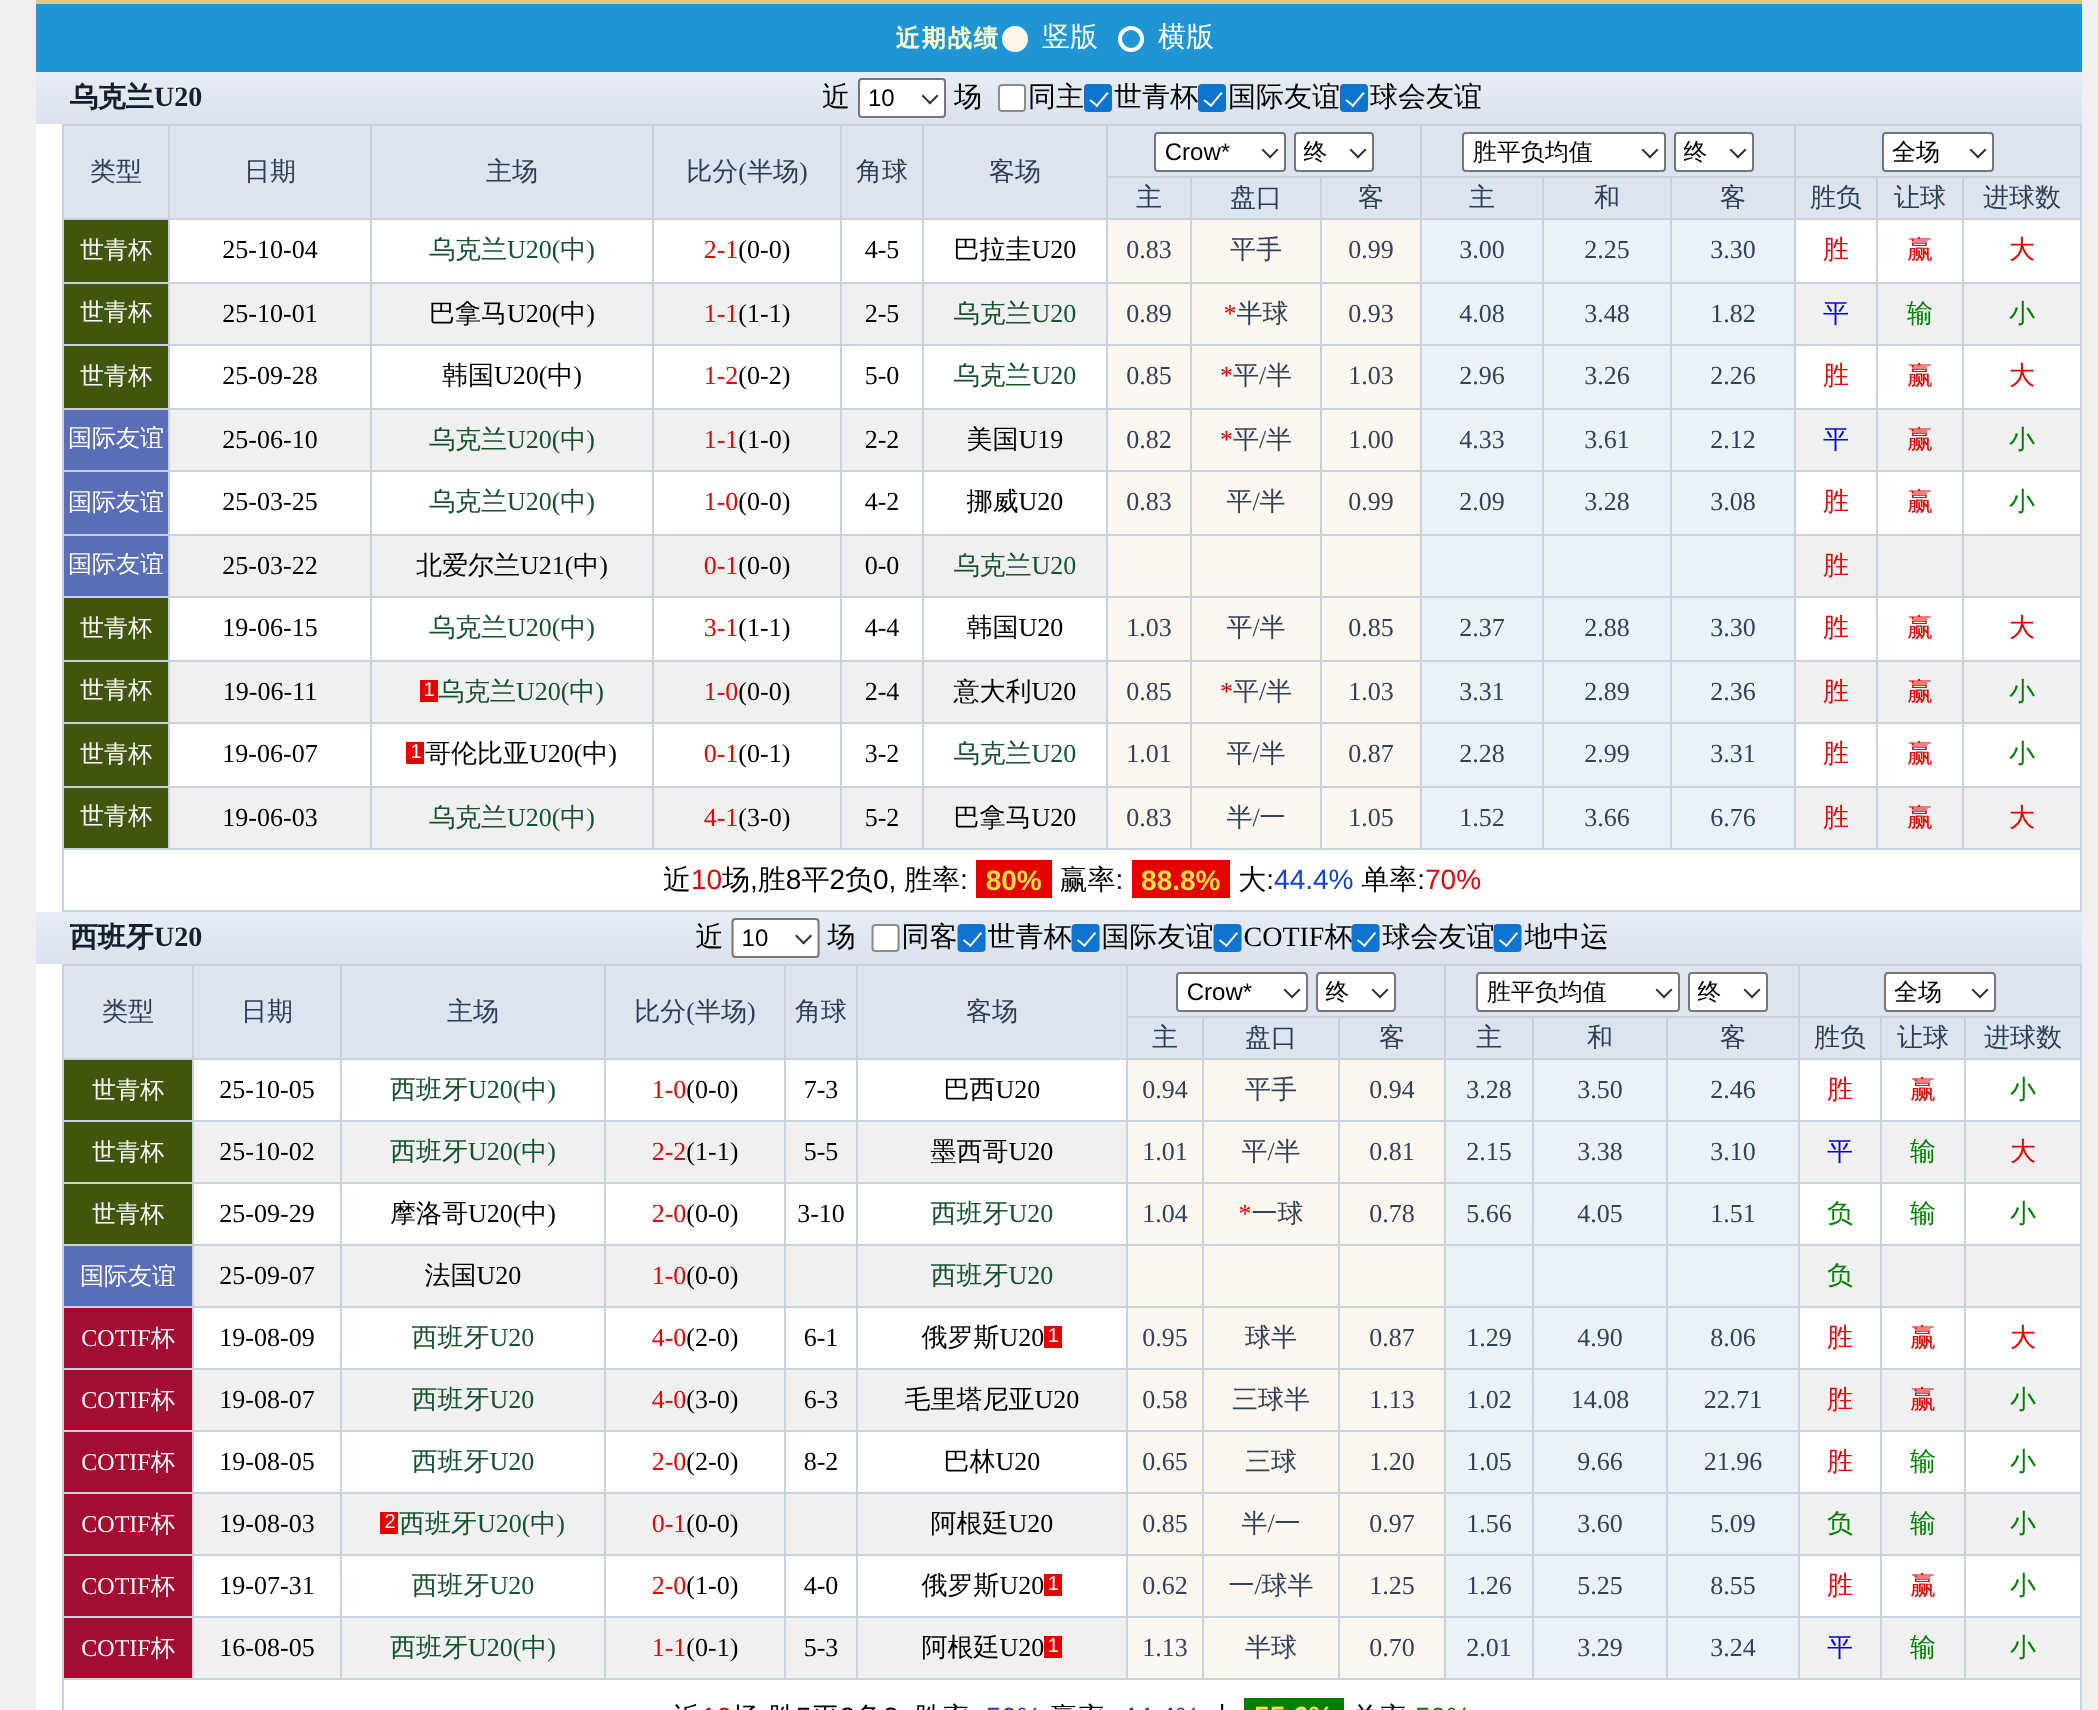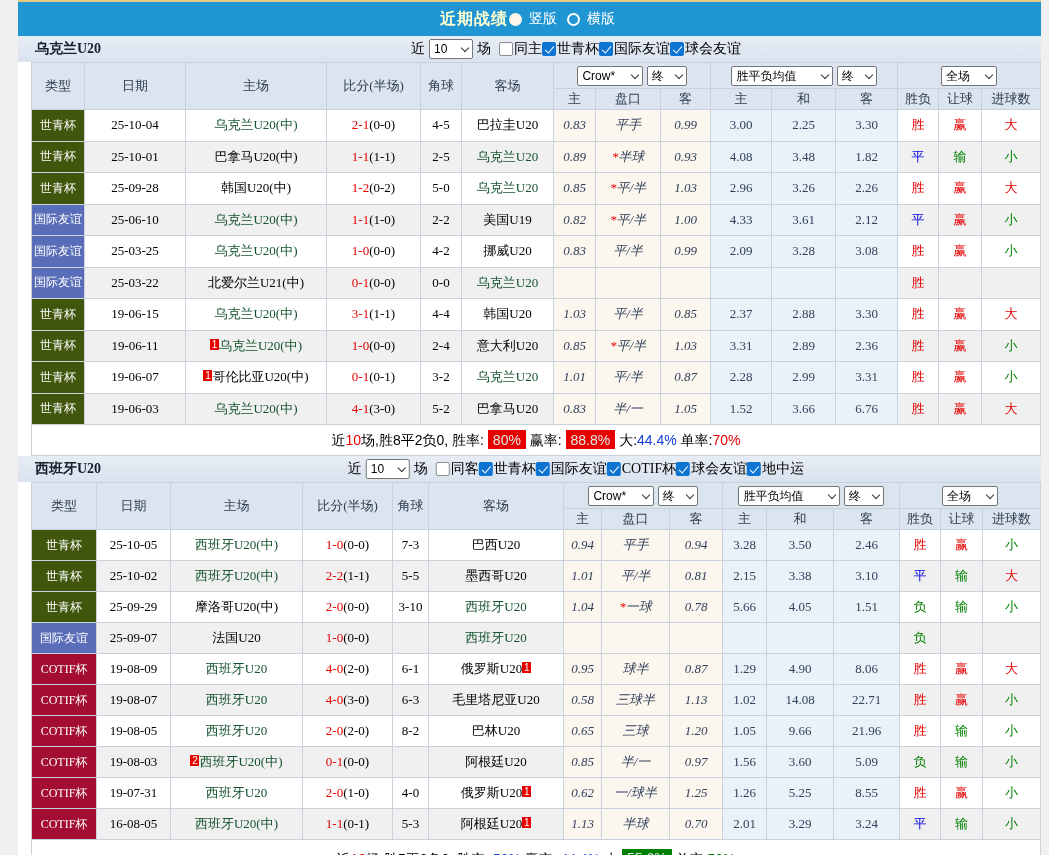--- a/index.html
+++ b/index.html
@@ -4,21 +4,21 @@
 <style>
   * { margin:0; padding:0; box-sizing:border-box; }
   html,body { width:1049px; height:855px; overflow:hidden; }
   body { background:#f0f0f0; font-family:"Liberation Sans","DejaVu Sans",sans-serif; }
   .content { position:absolute; left:18px; top:0; width:1023px; background:#fff; }
   .topline { height:2px; background:#e9c87f; }
   .bluebar { height:34px; background:#2095d3; display:flex; align-items:center; justify-content:center; }
   .bluebar .title { margin-right:1px; }
   .bluebar .rlabel { margin:0 4px 0 7px; }
   .radio-off { margin-left:6px; }
-  .bluebar .title { color:#ffffd2; font-weight:bold; font-size:16px; letter-spacing:1px; }
+  .bluebar .title { color:#ffffd2; font-weight:bold; font-size:12px; letter-spacing:1px; }
   .radio-on { width:13px; height:13px; border-radius:50%; background:#fcf6ea; display:inline-block; }
   .radio-off { width:13px; height:13px; border-radius:50%; border:2px solid #fff; display:inline-block; }
   .bluebar .rlabel { color:#fff; font-size:14px; }
   .sect-head { position:relative; height:26px; background:linear-gradient(#e7edf5,#d9e2ee); }
   .sect-head .team { position:absolute; left:17px; top:4px; font-size:14px; font-weight:bold; color:#14202e;
         font-family:"Liberation Serif","DejaVu Serif",serif; }
   .filters { position:absolute; left:558px; top:0; height:26px; transform:translateX(-50%);
         display:flex; align-items:center; white-space:nowrap; font-size:14px; color:#000;
         font-family:"Liberation Serif","DejaVu Serif",serif; }
   .filters .gap { display:inline-block; width:4px; }
@@ -43,33 +43,33 @@
   thead th { background:#dce5ef; color:#2e3d50; font-weight:normal; font-size:13px; }
   tr.h1 { height:26px; }
   tr.h2 { height:21px; }
   tbody tr { height:31.5px; }
   table.t2 tbody tr { height:31px; }
   table.t2 tr.summary td { padding-top:7px; }
   td { font-size:13px; color:#000; }
   tr.even td { background:#f0f0f0; }
   tr.odd td { background:#fff; }
   td.type { color:#fff; font-size:12px; padding:0; }
-  td.crow { background:#fbf7ef !important; color:#32405a;font-style:italic; }
+  td.crow { background:#fbf7ef !important; color:#32405a; }
   td.mean { background:#e9f2f9 !important; color:#32405a; }
   .score { color:#e60000; }
   .team-g { color:#14532d; }
   .card { display:inline-block; background:#e60000; color:#fff; font-size:10px; line-height:11px;
         width:9px; text-align:center; vertical-align:2px; font-family:"Liberation Sans",sans-serif; }
   .star { color:#e60000; }
   .r-red { color:#e60000; }
   .r-blue { color:#0000e0; }
   .r-green { color:#008000; }
   tr.summary { height:31px; }
   tr.summary td { background:#fff; font-size:14px; font-family:"Liberation Sans","DejaVu Sans",sans-serif; }
-  .badge { display:inline-block; padding:1.5px 5px; font-weight:normal; color:#e5e5e5; }
+  .badge { display:inline-block; padding:1.5px 5px; font-weight:bold; color:#fde047; }
   .badge.red { background:#e60000; }
   .badge.green { background:#008000; }
   .s-red { color:#e60000; }
   .s-blue { color:#1440d8; }
   .s-green { color:#008000; }
 </style>
 </head>
 <body>
 
 <div class="content">

